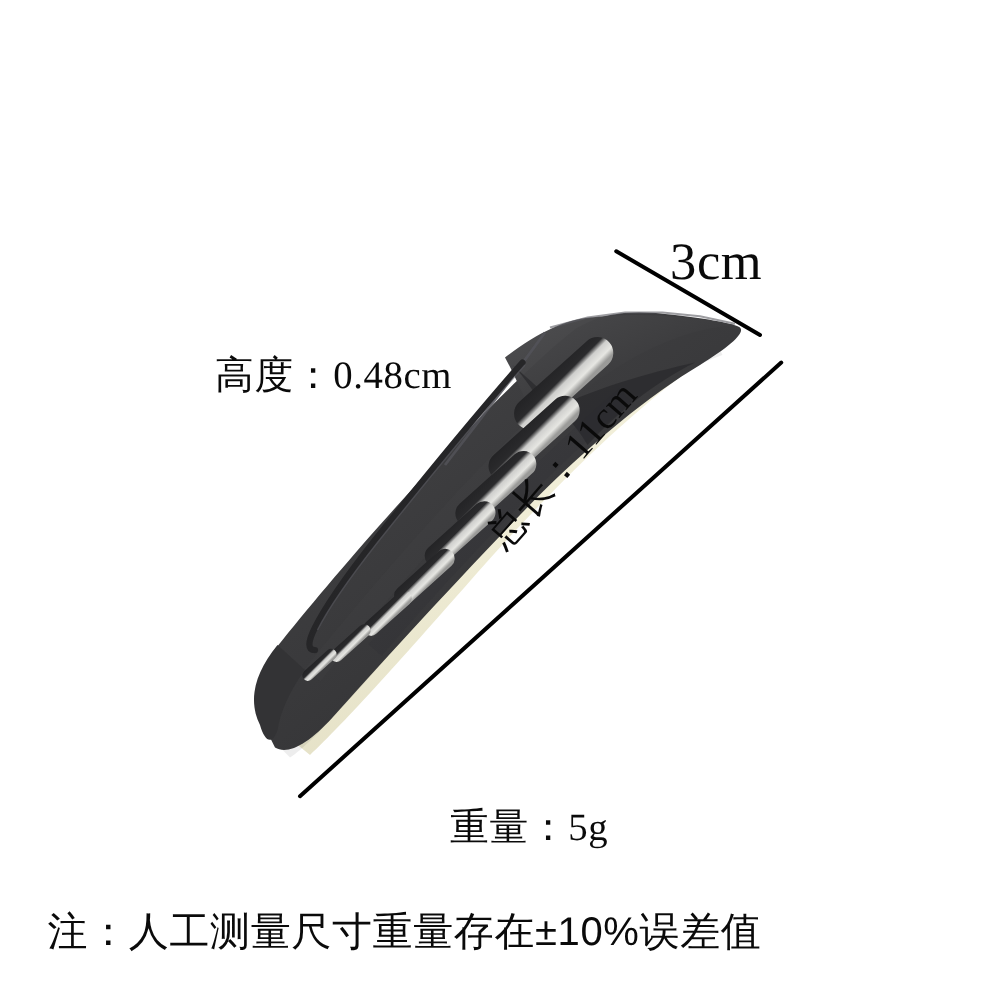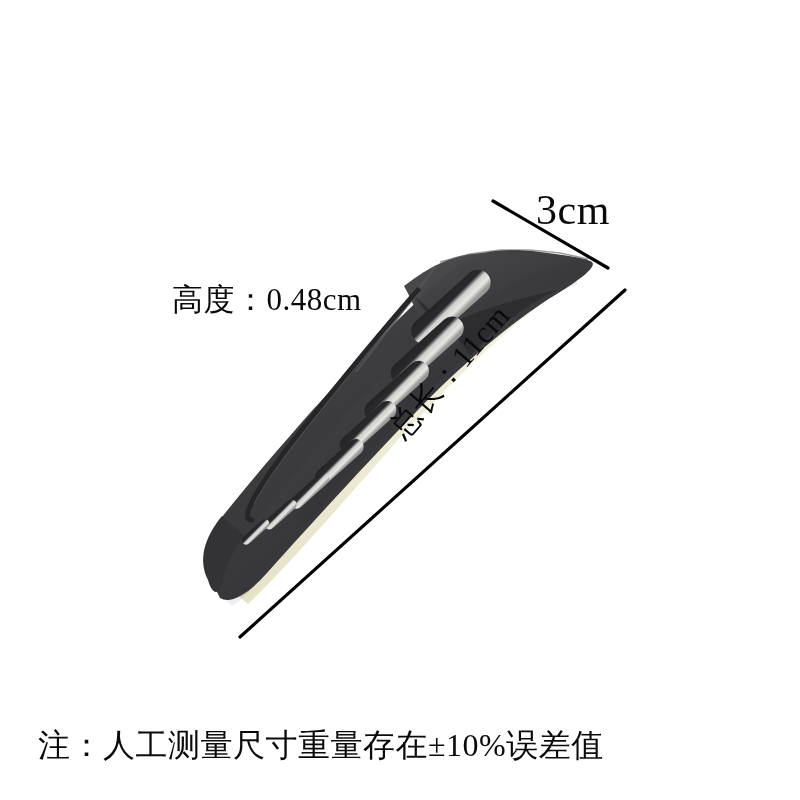--- a/index.html
+++ b/index.html
@@ -64,21 +64,21 @@
     font-size: 31px;
   }
 
   #note-label {
     position: absolute;
     left: 38px;
     top: 724px;
     font-size: 32px;
     color: #0a0a0a;
     white-space: nowrap;
-    font-family: Liberation Serif, serif;
+    font-family: Liberation Sans, sans-serif;
     letter-spacing: 0.5px;
   }
 </style>
 </head>
 <body>
 
 <div id="stage">
 
   <svg id="product-svg" viewBox="0 0 800 800">
     <defs>
@@ -207,16 +207,17 @@
 
     <line x1="240" y1="637" x2="625" y2="290" stroke="#000000" stroke-width="3.2" stroke-linecap="round"></line>
   </svg>
 
   <div class="dim-label" id="height-label">高度：0.48cm</div>
 
   <div class="dim-label" id="width-label">3cm</div>
 
   <div class="dim-label" id="length-label">总长：11cm</div>
 
+  <div class="dim-label" id="weight-label">重量：5g</div>
 
   <div id="note-label">注：人工测量尺寸重量存在±10%误差值</div>
 
 </div>
 
 </body></html>

